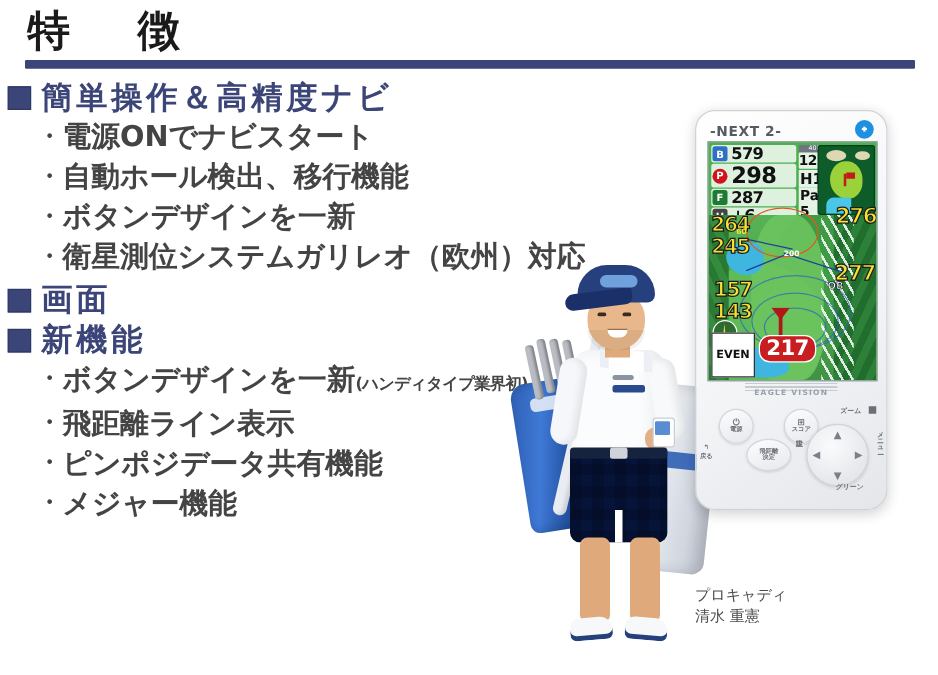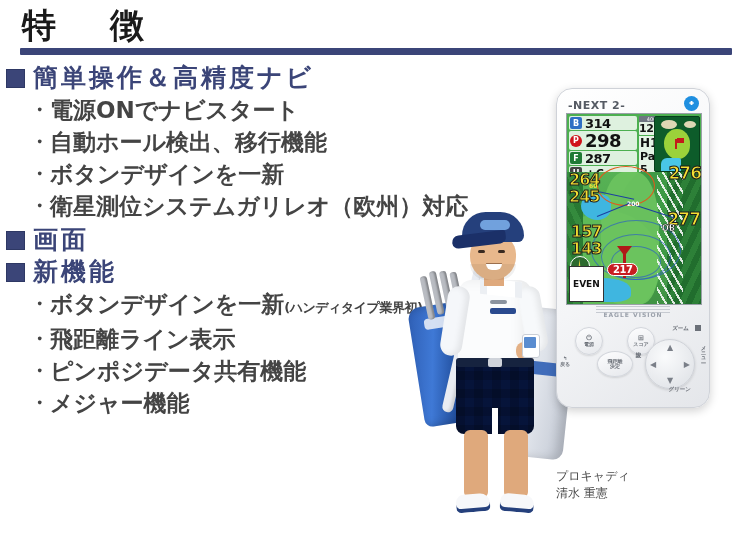--- a/index.html
+++ b/index.html
@@ -215,22 +215,22 @@
   .y276{right:0px;top:-6px;font-size:17px;}
   .y174{right:1px;top:40px;font-size:17px;}
   .ob{position:absolute;right:26px;top:52px;font-size:8px;font-weight:bold;color:#fff;
     -webkit-text-stroke:.5px #000;}
   .m200{position:absolute;left:60px;top:28px;font-size:6px;font-weight:bold;color:#fff;}
   .m60{position:absolute;left:22px;top:10px;font-size:6px;font-weight:bold;color:#f5e033;}
   .pin-marker{position:absolute;left:56px;top:78px;width:3px;height:28px;background:#b01818;}
   .pin-head{position:absolute;left:50px;top:74px;width:15px;height:10px;background:#b01818;
     clip-path:polygon(0 0,100% 0,50% 100%);}
   .bubble{
-    position:absolute;left:40px;bottom:28px;background:#c81d21;color:#fff;
-    font-size:10px;font-weight:bold;padding:0 5px;border-radius:9px;border:1px solid #fff;
+    position:absolute;left:40px;bottom:14px;background:#c81d21;color:#fff;
+    font-size:17px;font-weight:bold;padding:0 5px;border-radius:9px;border:1px solid #fff;
     letter-spacing:-0.5px;
   }
   .compass{position:absolute;left:3px;bottom:28px;width:18px;height:18px;border-radius:50%;
     background:#2d6b2f;border:1px solid #fff;}
   .compass i{position:absolute;left:7px;top:2px;width:3px;height:14px;background:#e8d64a;
     clip-path:polygon(50% 0,100% 100%,0 100%);}
   .even{position:absolute;left:2px;bottom:2px;background:#fff;border:1px solid #333;
     font-size:9px;font-weight:bold;color:#111;padding:12px 3px;}
 
   .brand{
@@ -364,21 +364,21 @@
     <div class="dev-top">
       <div class="dev-label">-NEXT 2-</div>
       <div class="bt">᛭</div>
     </div>
 
     <div class="screen">
       <div class="scr-topbar">
         <div class="dist-col">
           <div class="dist-row">
             <span class="tag b">B</span>
-            <span class="dist-val">314</span>
+            <span class="dist-val">579</span>
           </div>
           <div class="dist-row big">
             <span class="tag p">P</span>
             <span class="dist-val big">298</span>
           </div>
           <div class="dist-row">
             <span class="tag f">F</span>
             <span class="dist-val">287</span>
           </div>
           <div class="dist-row">

